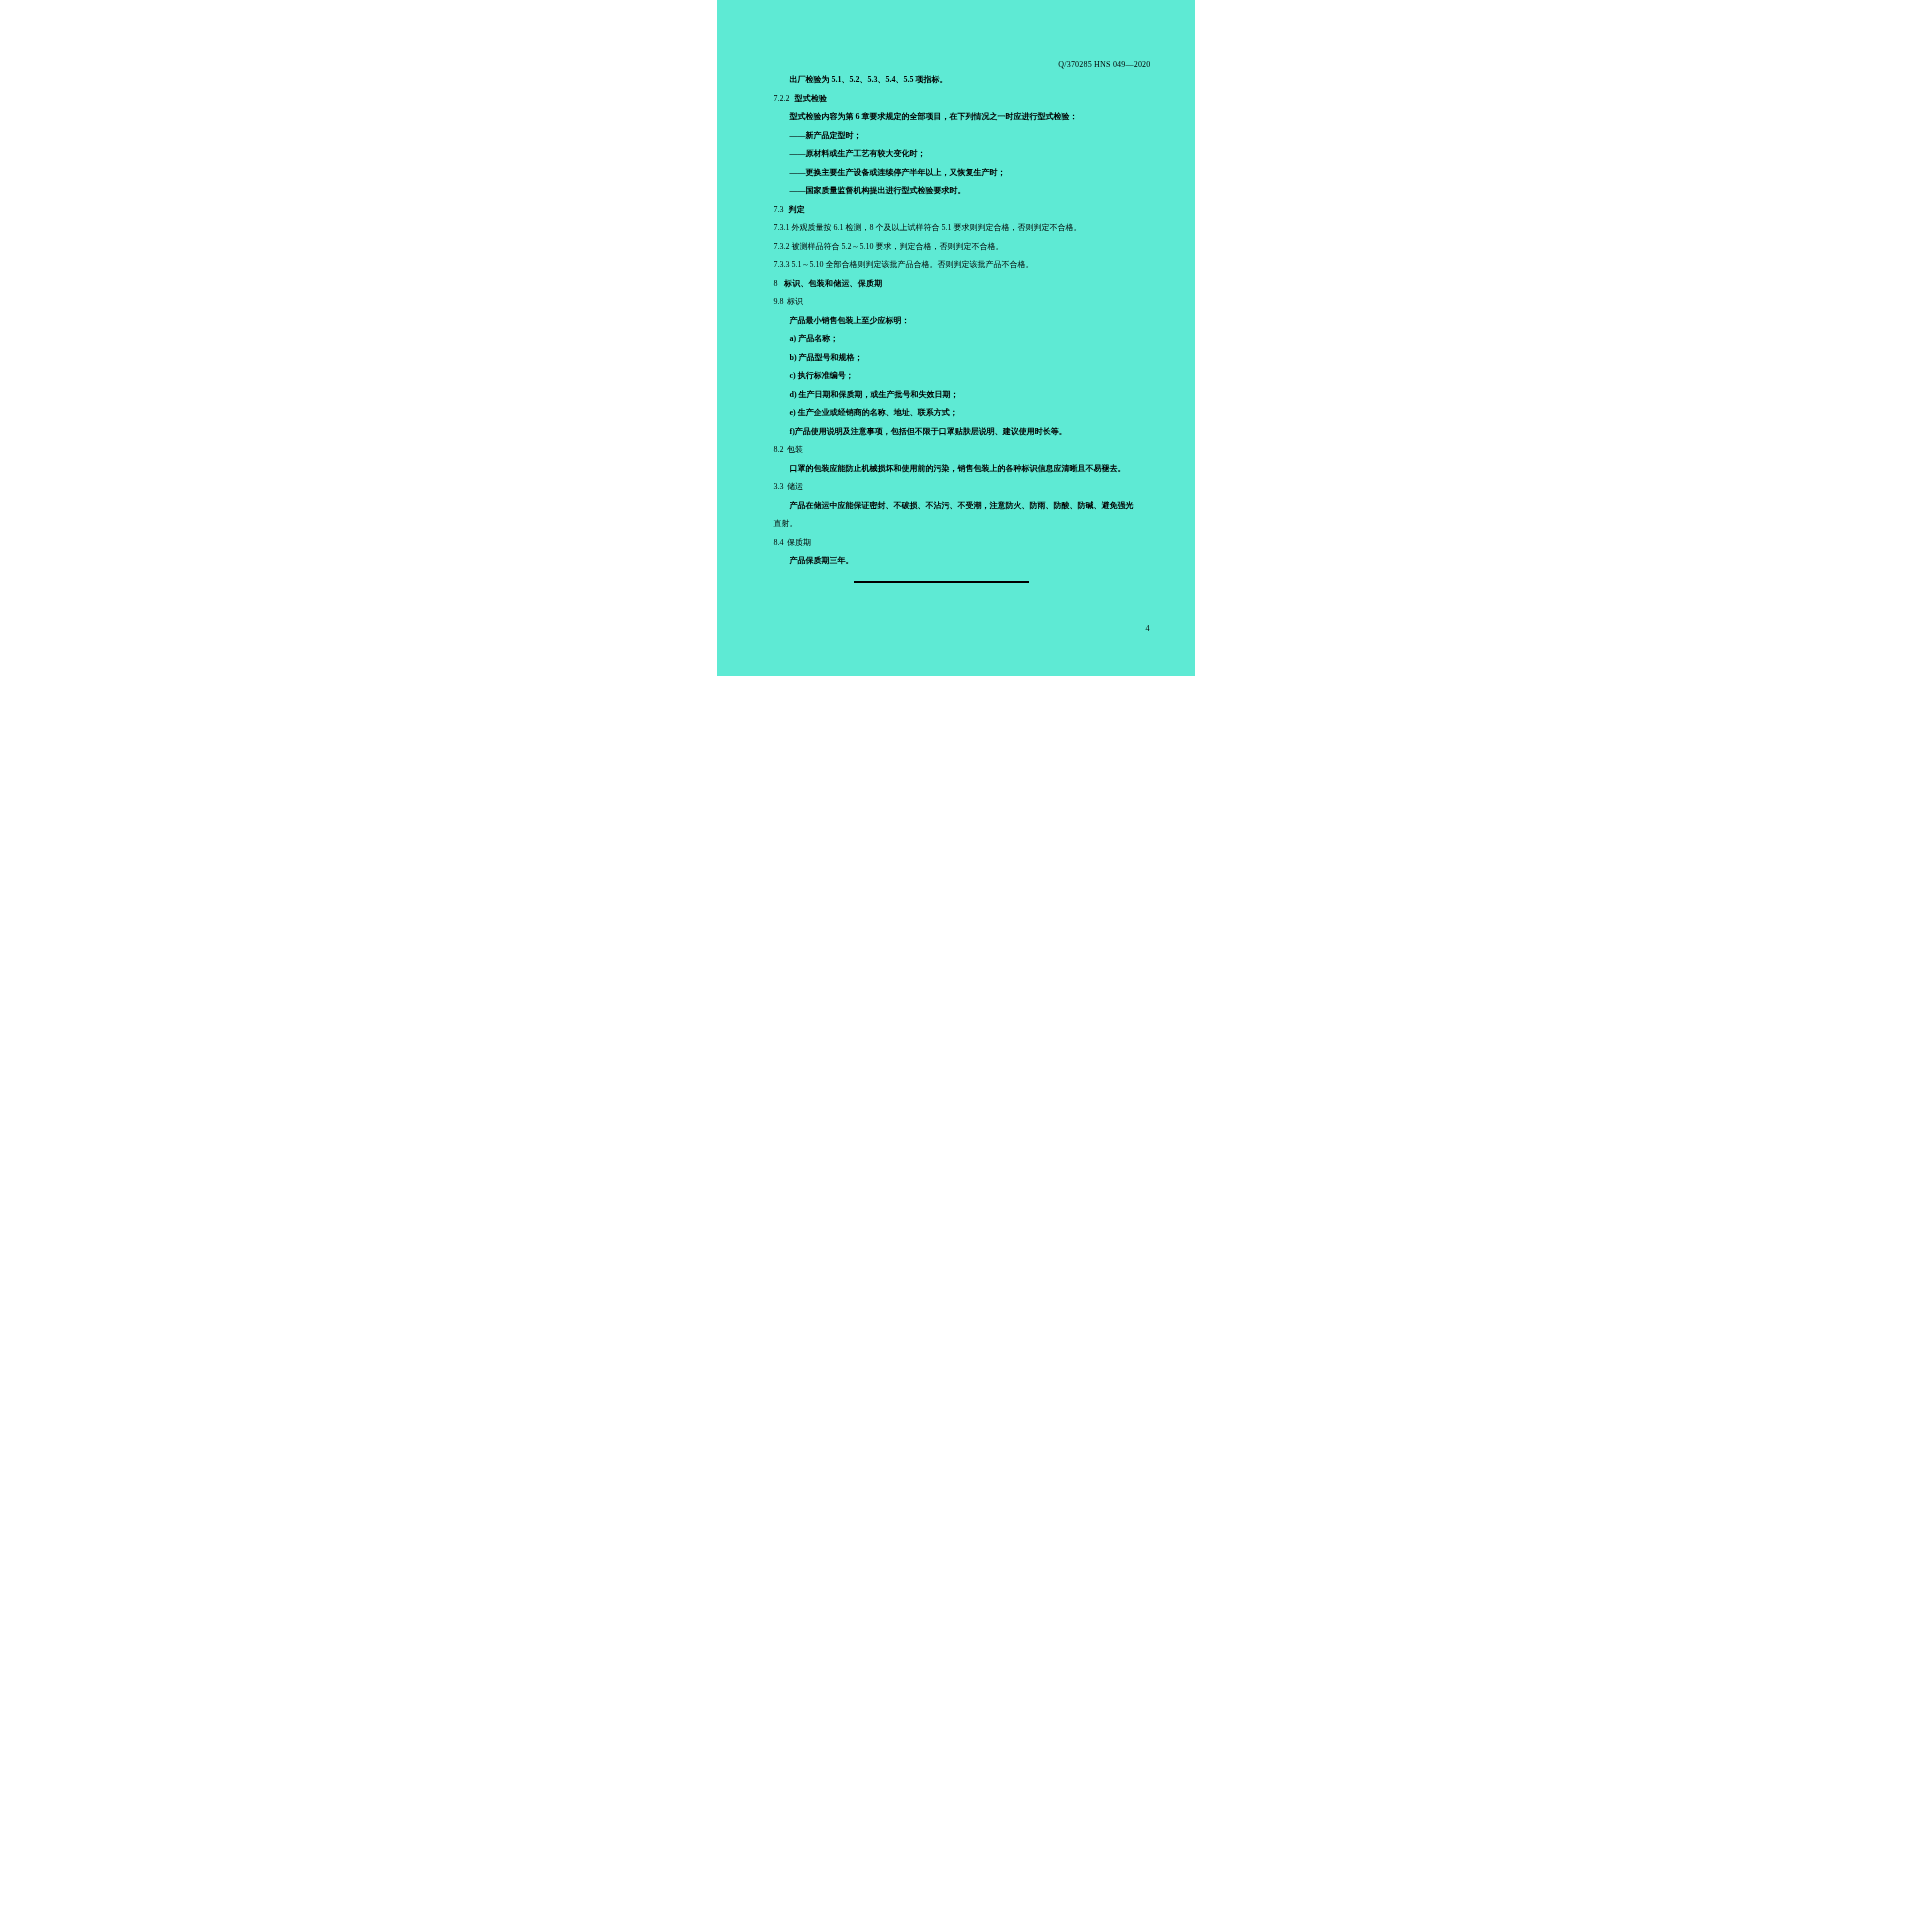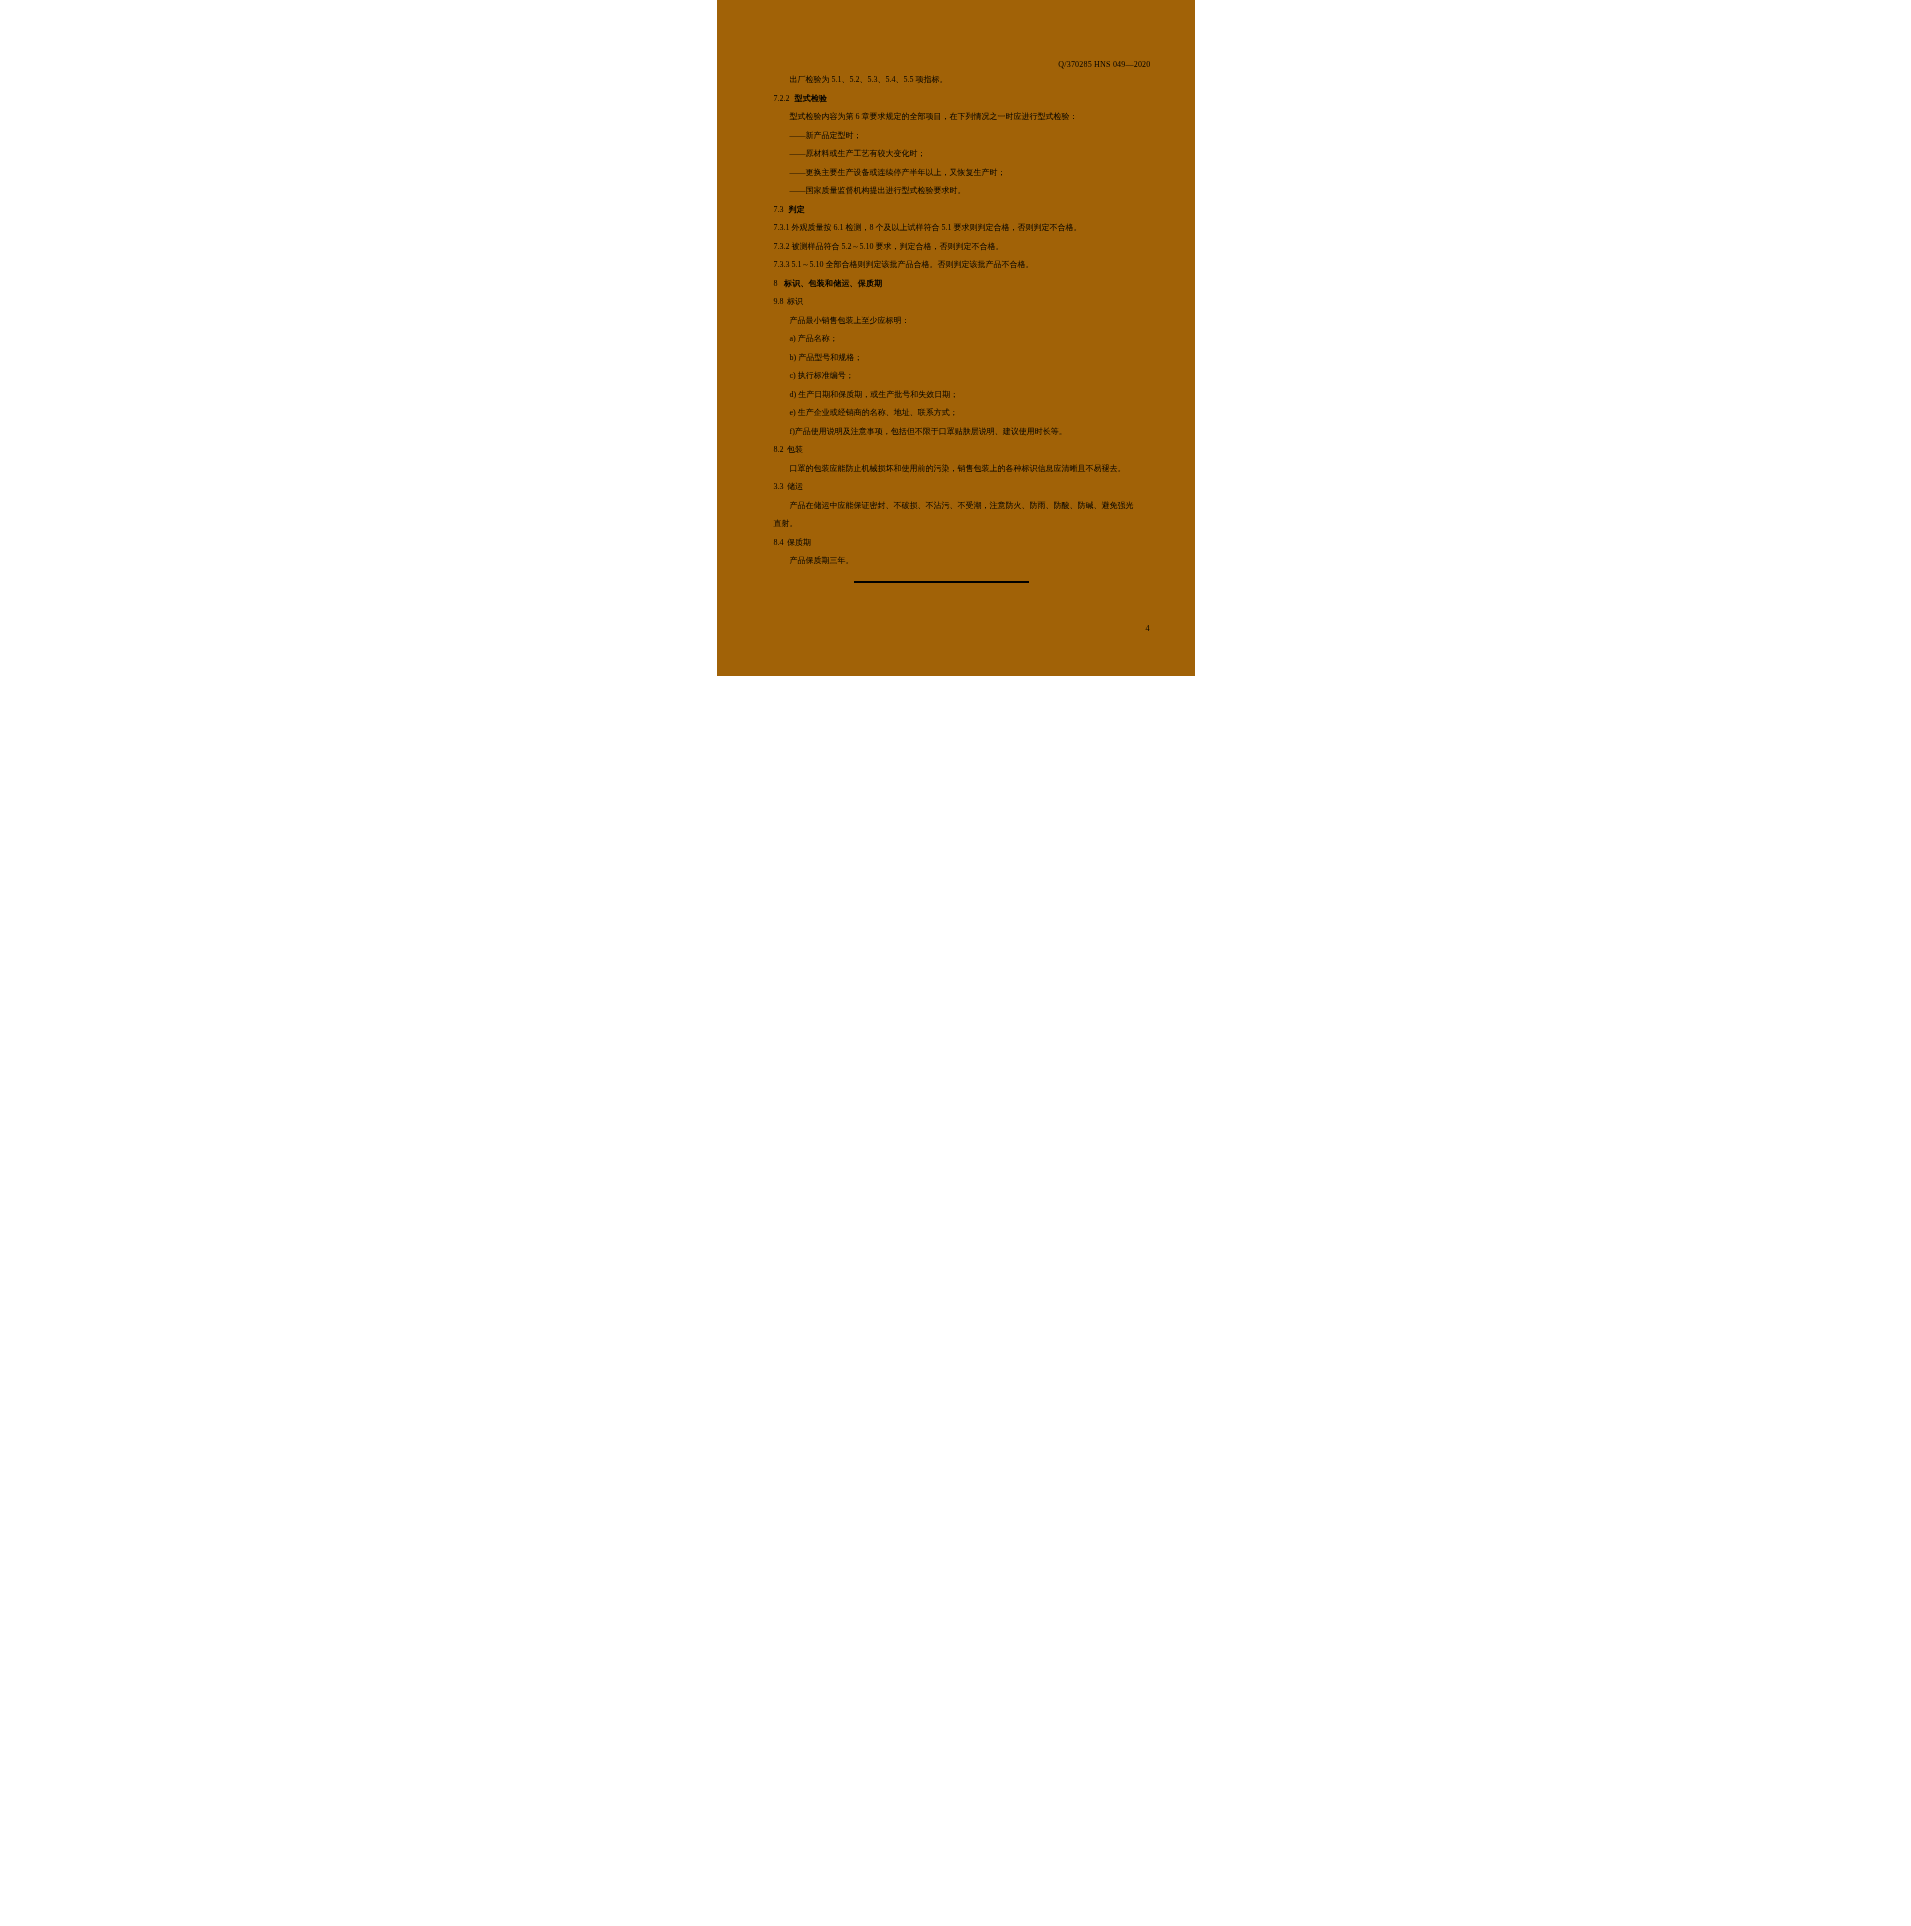--- a/index.html
+++ b/index.html
@@ -5,21 +5,21 @@
   html, body {
     margin: 0;
     padding: 0;
     background: #ffffff;
   }
   .page {
     position: relative;
     width: 478px;
     height: 676px;
     margin: 0 auto;
-    background: #a16207;
+    background: #5eead4;
     color: #000000;
     font-family: "Liberation Serif", "DejaVu Serif", serif;
     overflow: hidden;
   }
   .header-std {
     position: absolute;
     top: 57px;
     right: 44px;
     font-size: 8px;
     line-height: 15.4px;
@@ -32,21 +32,21 @@
     top: 71px;
     width: 376px;
   }
   .ln {
     margin: 0;
     height: 18.5px;
     line-height: 18.5px;
     font-size: 8px;
     white-space: nowrap;
   }
-  .indent { text-indent: 16px; }
+  .indent { text-indent: 16px; font-weight: bold; }
   .clause-num { margin-right: 5px; }
   .clause-num-wide { margin-right: 6.5px; }
   .sub-num { margin-right: 3.5px; }
   .hei-bold {
     font-family: Liberation Mono, monospace;
     font-weight: bold;
     letter-spacing: 0.2px;
   }
   .end-rule {
     position: absolute;

